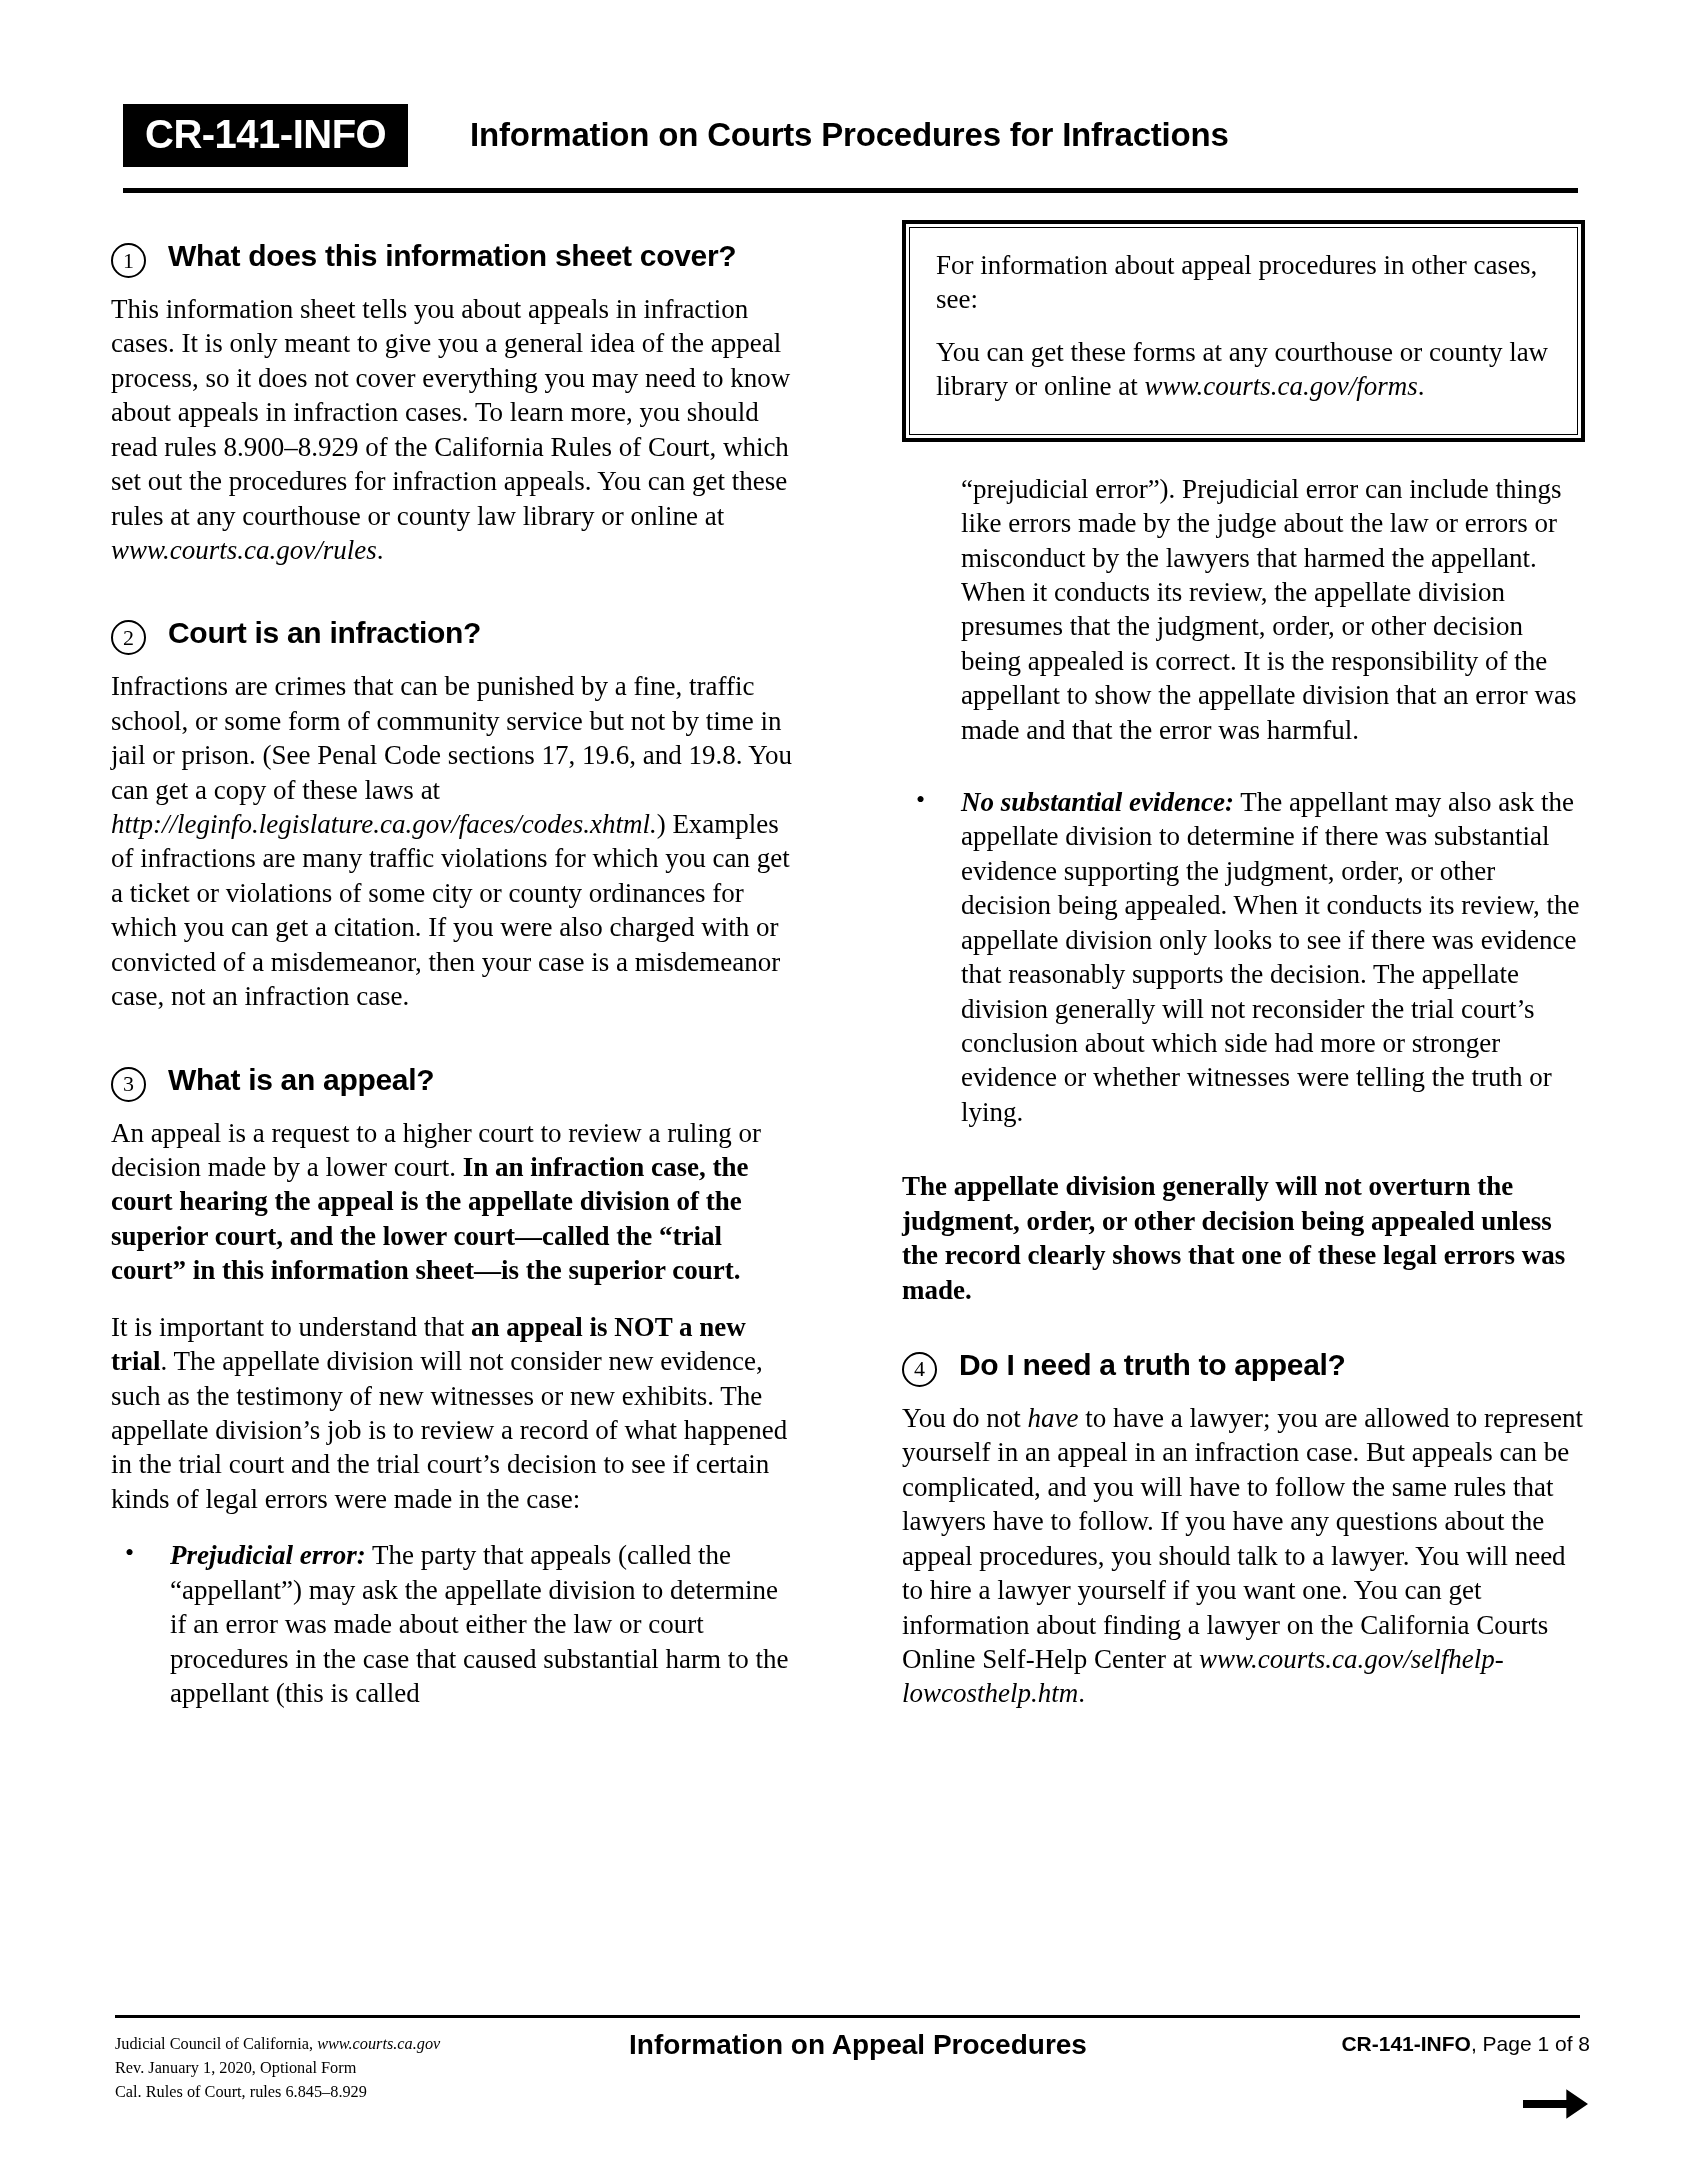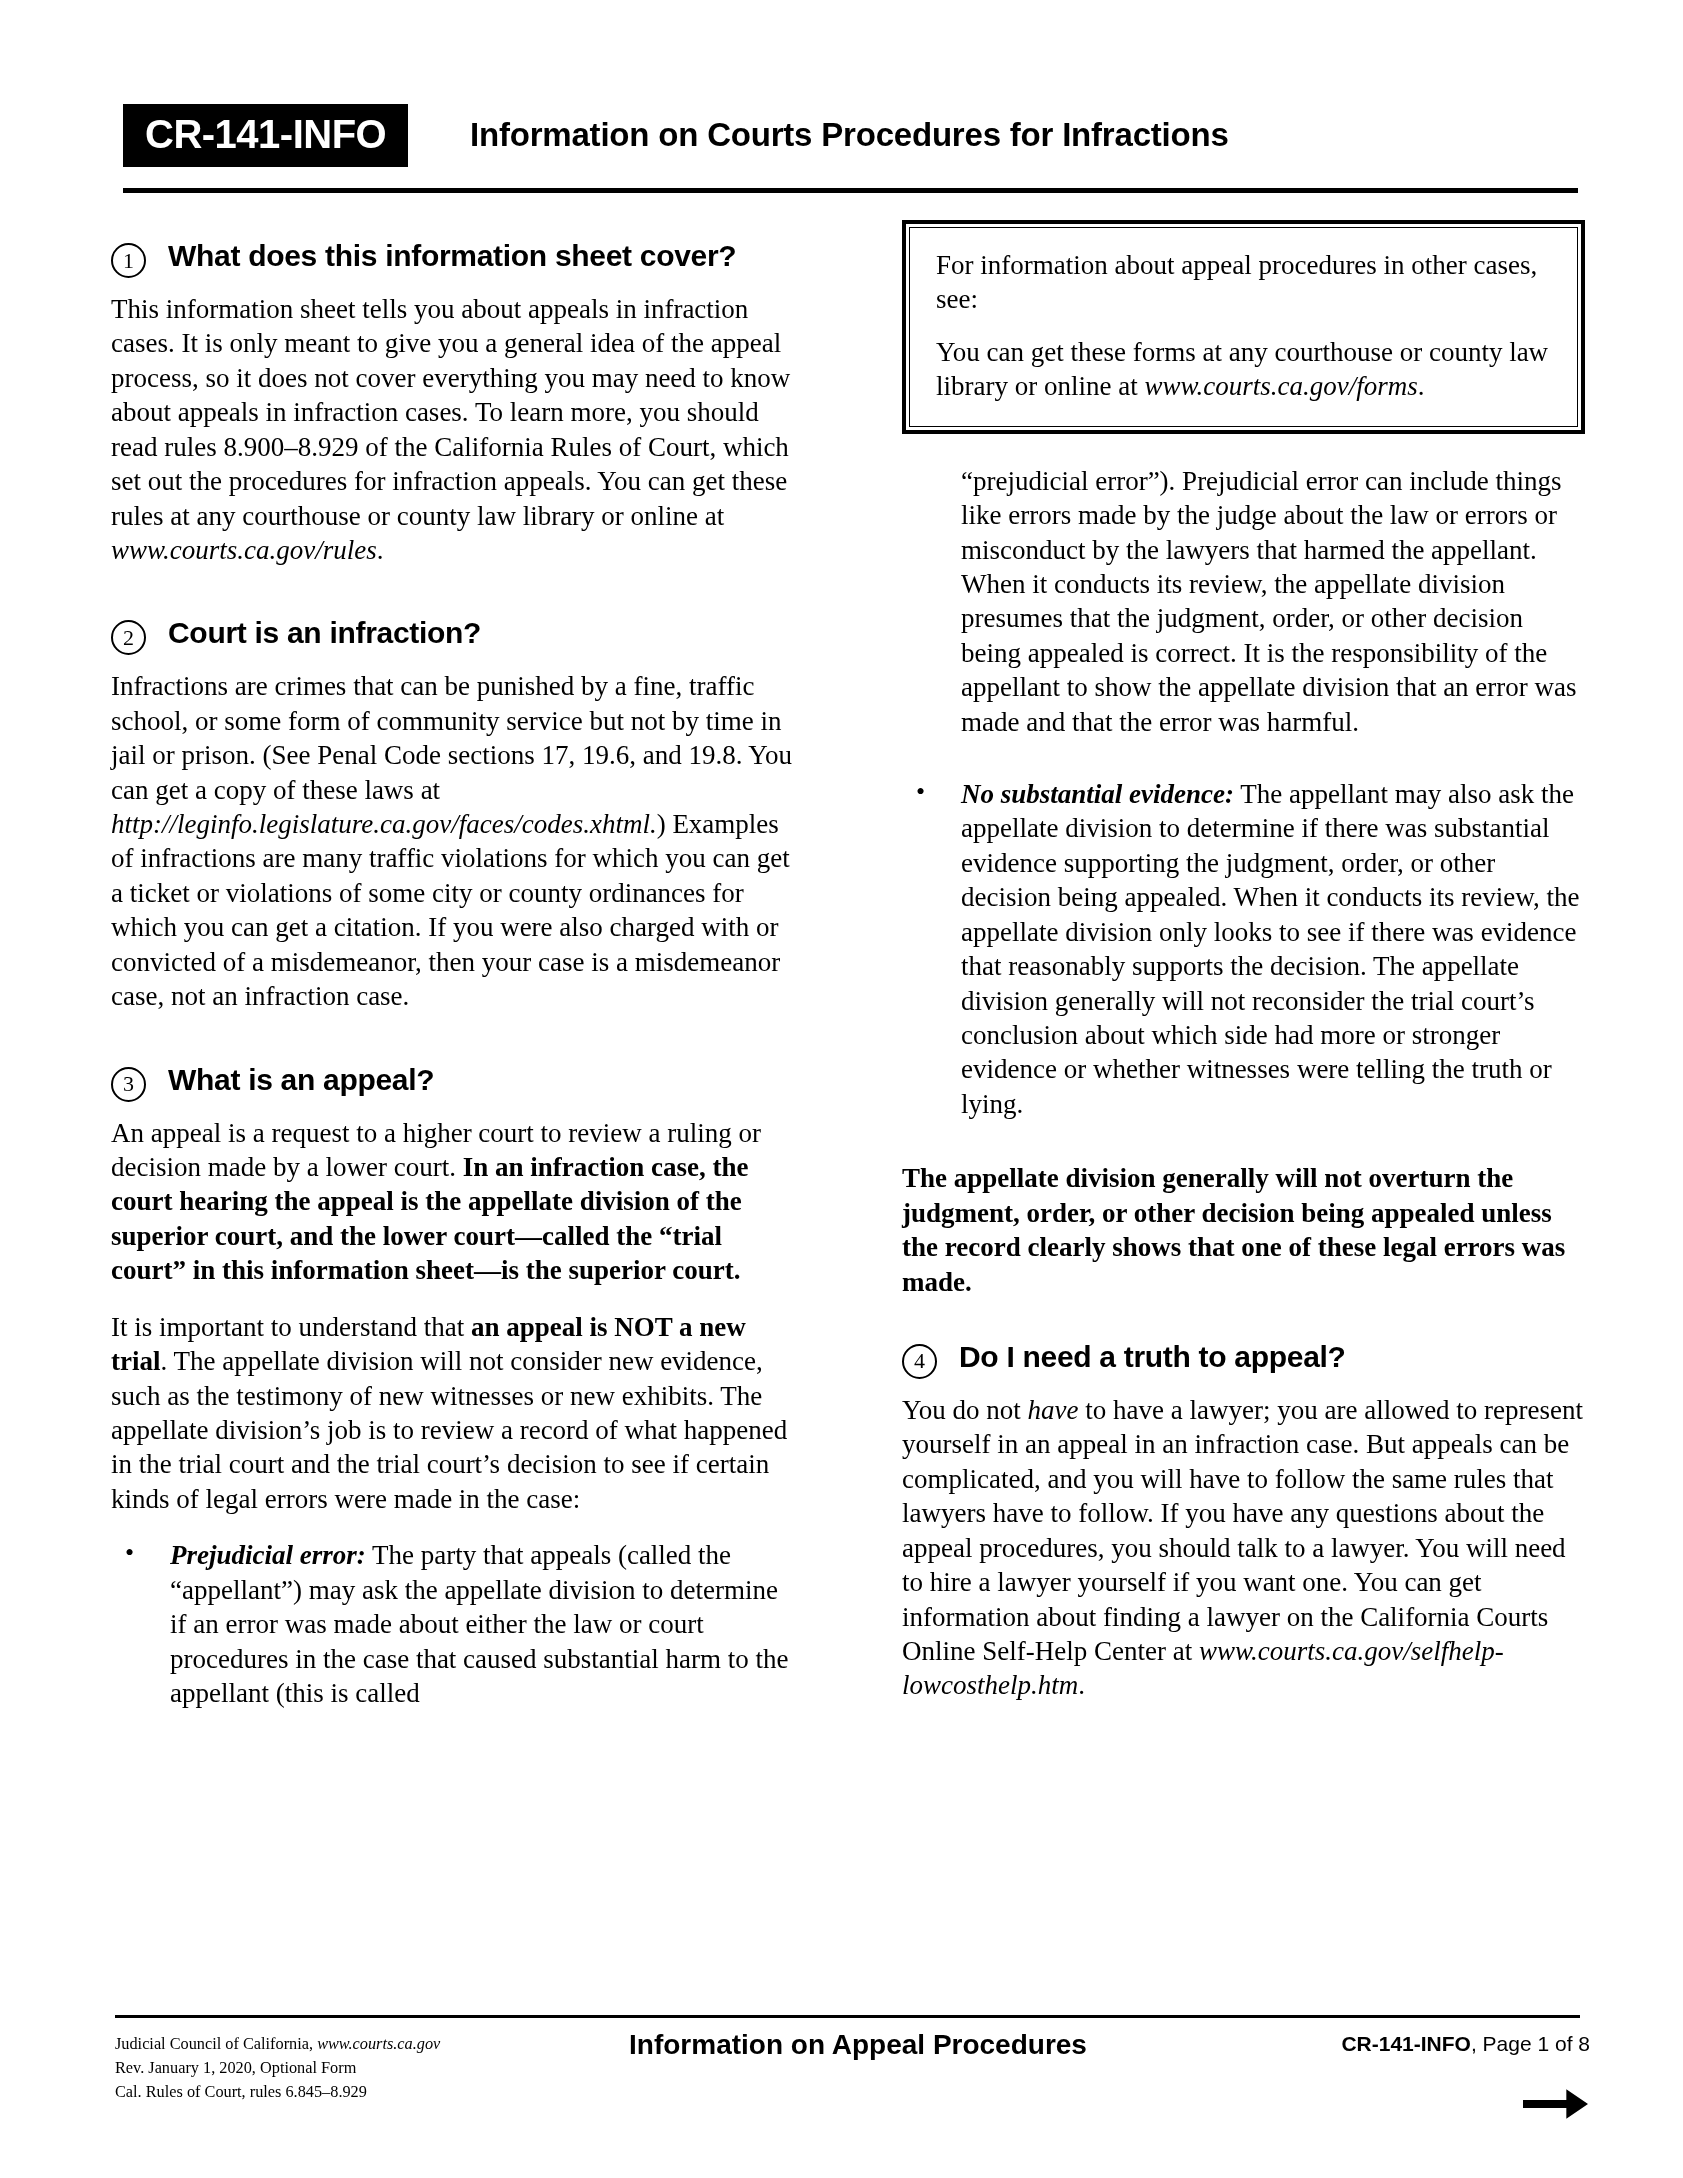--- a/index.html
+++ b/index.html
@@ -147,21 +147,21 @@
   .info-box {
     border: 4px solid #000;
     padding: 3px;
     box-sizing: border-box;
   }
   .info-box-inner {
     border: 1.5px solid #000;
     padding: 20px 26px 22px 26px;
   }
   .info-box p.body { margin-bottom: 18px; font-size: 27px; }
-  .info-box p.body.last { margin-bottom: 0; }
+  .info-box p.body.last { margin-bottom: 8px; }
   .info-box ul.bullets { margin-bottom: 20px; }
   .info-box ul.bullets > li { font-size: 27px; margin-bottom: 22px; padding-left: 55px; }
   .info-box ul.bullets > li::before { left: 12px; }
 
   
   .footer-rule {
     position: absolute;
     left: 99px;
     top: 2015px;
     width: 1465px;

